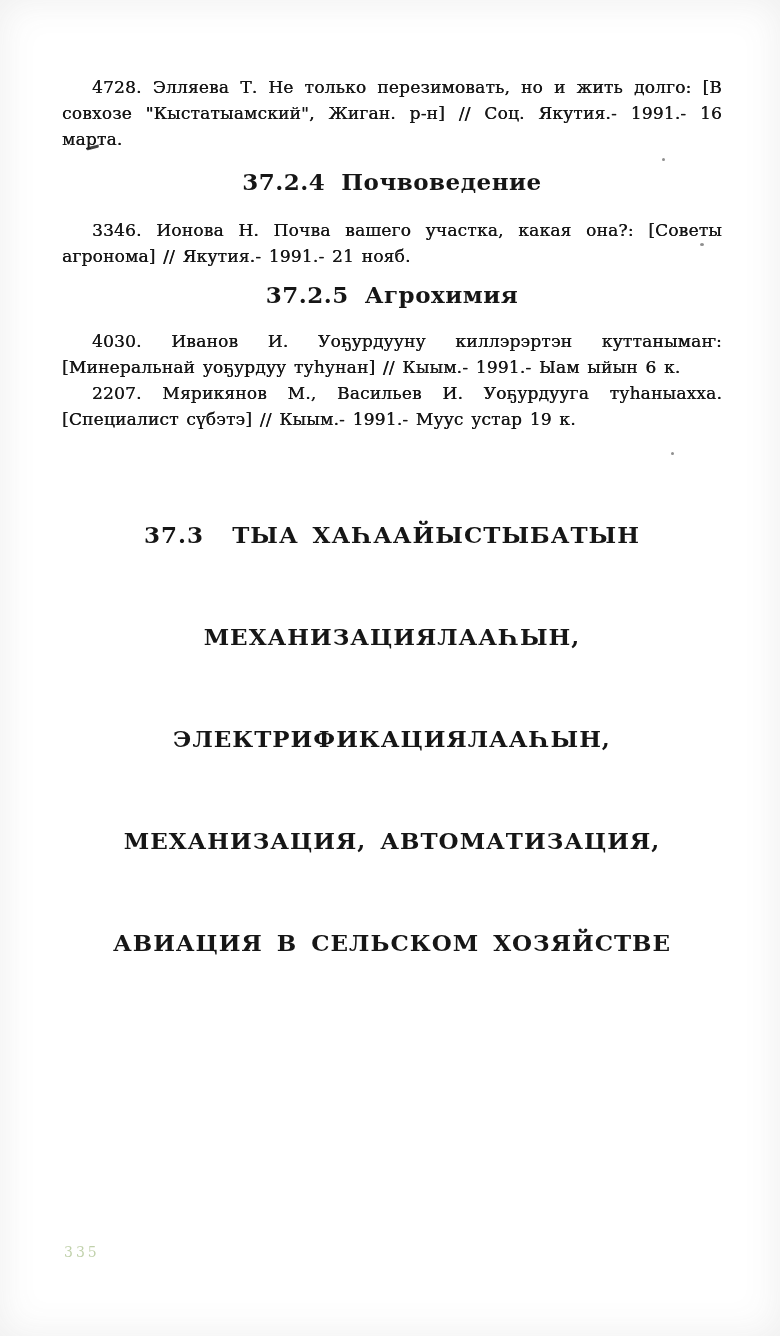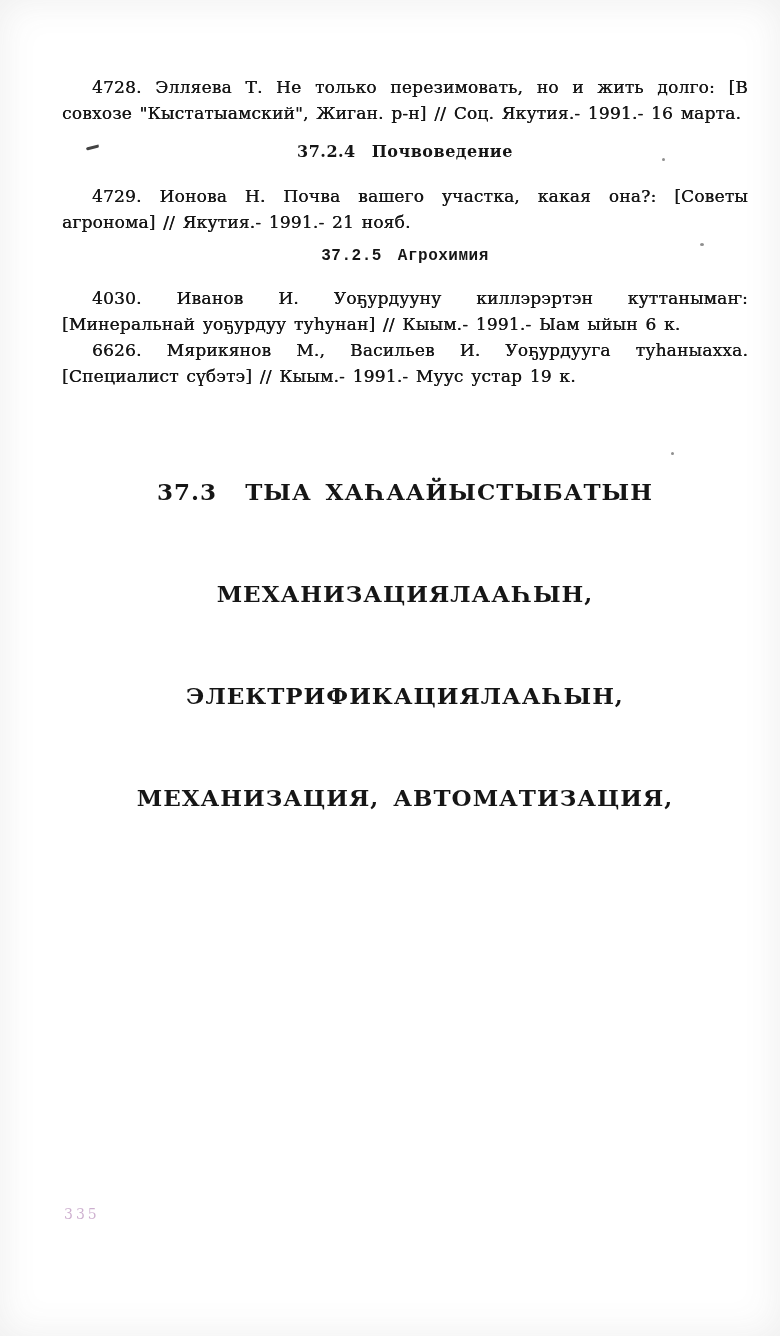--- a/index.html
+++ b/index.html
@@ -10,21 +10,21 @@
   .page {
     position: relative;
     width: 780px;
     height: 1336px;
     margin: 0 auto;
     background: #ffffff;
     color: #161616;
     font-family: "DejaVu Serif", "Liberation Serif", serif;
     overflow: hidden;
     box-sizing: border-box;
-    padding: 74px 32px 0 62px;
+    padding: 74px 58px 0 62px;
   }
   
   .page::after {
     content: "";
     position: absolute;
     inset: 0;
     pointer-events: none;
     box-shadow: inset 0 0 38px rgba(90,90,90,0.10);
   }
   .entry {
@@ -33,42 +33,42 @@
     line-height: 26px;
     text-align: justify;
     text-indent: 30px;
     letter-spacing: 0.2px;
     word-spacing: 2px;
     text-shadow: 0.3px 0 0 currentColor;
   }
   .subheading {
     margin: 16px 0 22px 0;
     text-align: center;
-    font-size: 16px;
+    font-size: 23px;
     font-weight: bold;
     letter-spacing: 0.5px;
   }
   .subheading .sec-num { margin-right: 16px; }
-  .subheading.agro { margin: 12px 0 20px 0; font-family: Liberation Mono, monospace; }
+  .subheading.agro { margin: 12px 0 20px 0; }
   .big-heading {
     margin: 18px 0 26px 0;
     text-align: center;
     font-size: 23px;
     line-height: 34px;
     font-weight: bold;
     letter-spacing: 1px;
     word-spacing: 5px;
     white-space: pre-wrap;
   }
   .page-number {
     position: absolute;
     left: 64px;
-    top: 1206px;
+    top: 1244px;
     font-size: 14px;
-    color: #701a75;
+    color: #4d7c0f;
     opacity: 0.35;
     filter: blur(0.4px);
     letter-spacing: 3px;
   }
   .pen-mark {
     position: absolute;
     left: 86px;
     top: 146px;
     width: 13px;
     height: 3px;
@@ -96,31 +96,32 @@
 
   <div class="pen-mark"></div>
   <div class="speck s1"></div>
   <div class="speck s2"></div>
   <div class="speck s3"></div>
 
   <h3 class="subheading soil">
     <span class="sec-num">37.2.4</span><span class="sec-title">Почвоведение</span>
   </h3>
 
-  <p class="entry">4729. Ионова Н. Почва вашего участка, какая она?: [Советы агронома] // Якутия.- 1991.- 21 нояб.</p>
+  <p class="entry">3346. Ионова Н. Почва вашего участка, какая она?: [Советы агронома] // Якутия.- 1991.- 21 нояб.</p>
 
   <h3 class="subheading agro">
     <span class="sec-num">37.2.5</span><span class="sec-title">Агрохимия</span>
   </h3>
 
   <p class="entry">4030. Иванов И. Уоҕурдууну киллэрэртэн куттанымаҥ: [Минеральнай уоҕурдуу туһунан] // Кыым.- 1991.- Ыам ыйын 6 к.</p>
-  <p class="entry">6626. Мярикянов М., Васильев И. Уоҕурдууга туһаныахха. [Специалист сүбэтэ] // Кыым.- 1991.- Муус устар 19 к.</p>
+  <p class="entry">2207. Мярикянов М., Васильев И. Уоҕурдууга туһаныахха. [Специалист сүбэтэ] // Кыым.- 1991.- Муус устар 19 к.</p>
 
   <div class="big-heading">
     <div>37.3  ТЫА ХАҺААЙЫСТЫБАТЫН</div>
     <div>МЕХАНИЗАЦИЯЛААҺЫН,</div>
     <div>ЭЛЕКТРИФИКАЦИЯЛААҺЫН,</div>
     <div>МЕХАНИЗАЦИЯ, АВТОМАТИЗАЦИЯ,</div>
+    <div>АВИАЦИЯ В СЕЛЬСКОМ ХОЗЯЙСТВЕ</div>
   </div>
 
   <div class="page-number">335</div>
 
 </div>
 
 </body></html>

